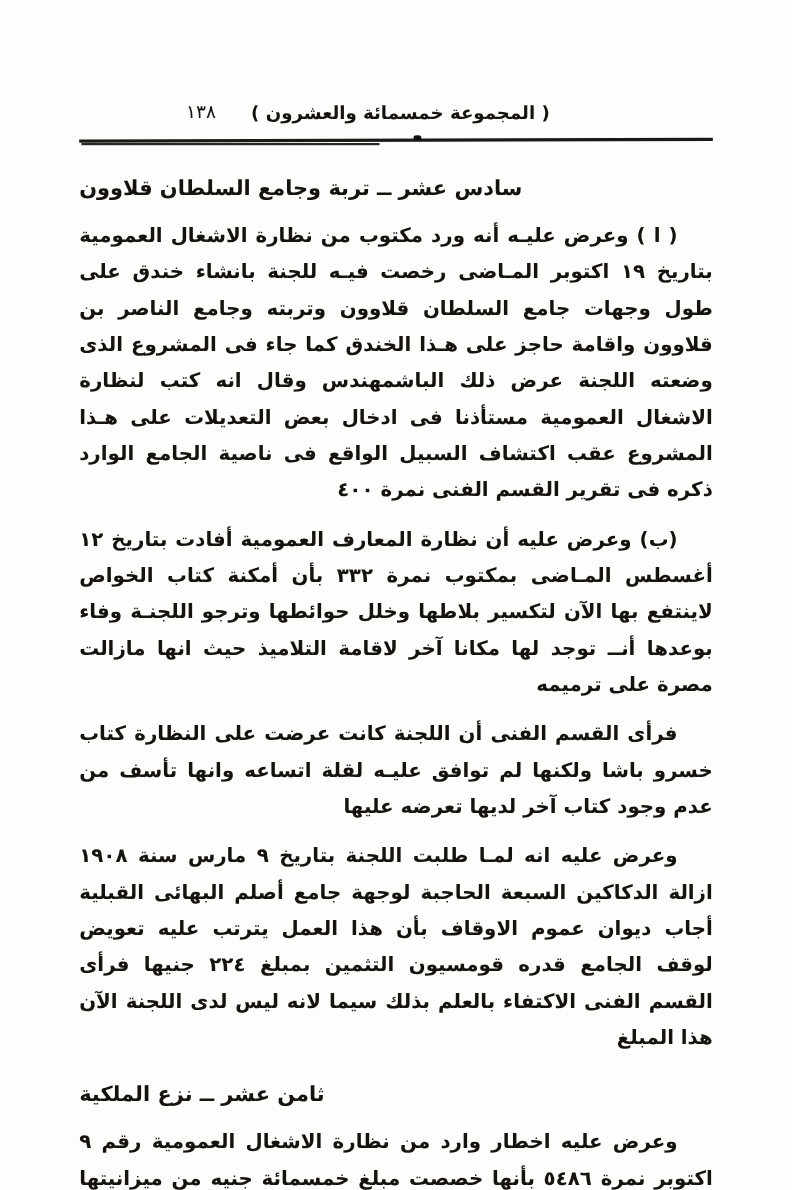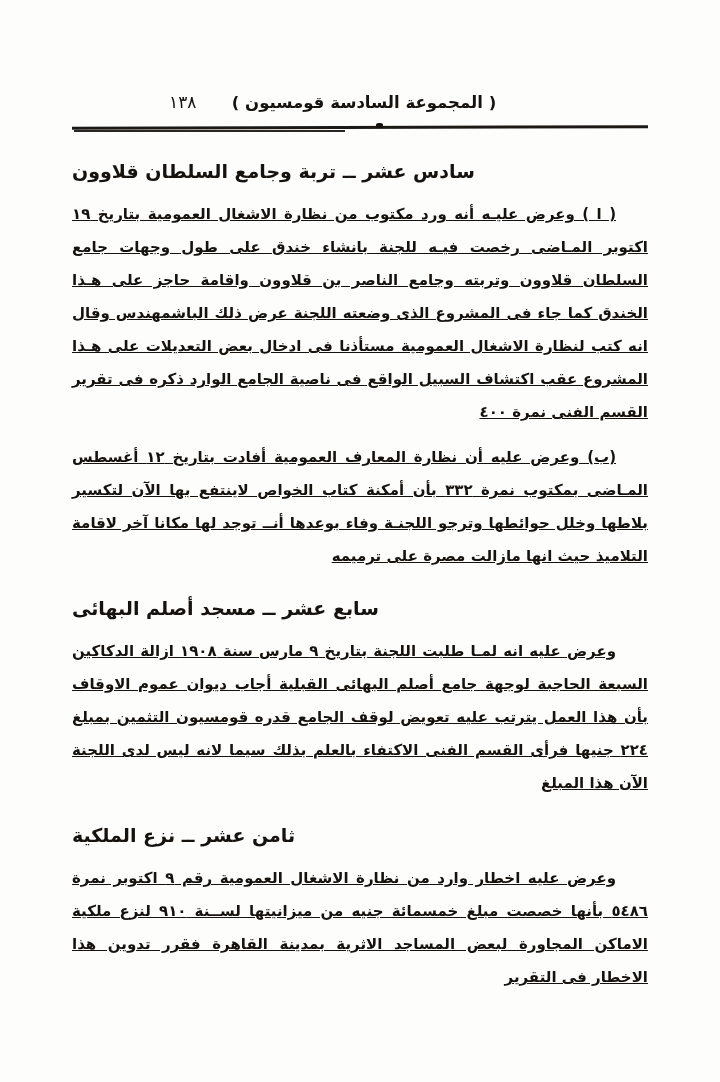--- a/index.html
+++ b/index.html
@@ -53,52 +53,51 @@
   }
   h2.sec{
     margin:20px 0 0 0;
     text-align:left;
     font-size:19px;
     font-weight:bold;
     line-height:30px;
   }
   p.body{
     margin:12px 0 0 0;
-    font-size:15px;
+    font-size:18px;
     font-weight:bold;
     line-height:33px;
     text-align:justify;
     text-indent:32px;
-    text-decoration:underline;
   }
 </style>
 </head>
 <body>
 
 <div class="page">
 
   <div class="hdr">
-    <div class="hdr-title">( المجموعة السادسة قومسيون )</div>
+    <div class="hdr-title">( المجموعة خمسمائة والعشرون )</div>
     <div class="hdr-num">١٣٨</div>
   </div>
 
   <div class="rule">
     <span class="main"></span>
     <span class="sub"></span>
     <span class="blob"></span>
   </div>
 
   <section>
     <h2 class="sec">سادس عشر ــ تربة وجامع السلطان قلاوون</h2>
     <p class="body">( ا )   وعرض عليـه أنه ورد مكتوب من نظارة الاشغال العمومية بتاريخ ١٩ اكتوبر المـاضى رخصت فيـه للجنة بانشاء خندق على طول وجهات جامع السلطان قلاوون وتربته وجامع الناصر بن قلاوون واقامة حاجز على هـذا الخندق كما جاء فى المشروع الذى وضعته اللجنة عرض ذلك الباشمهندس وقال انه كتب لنظارة الاشغال العمومية مستأذنا فى ادخال بعض التعديلات على هـذا المشروع عقب اكتشاف السبيل الواقع فى ناصية الجامع الوارد ذكره فى تقرير القسم الفنى نمرة ٤٠٠</p>
     <p class="body">(ب)   وعرض عليه أن نظارة المعارف العمومية أفادت بتاريخ ١٢ أغسطس المـاضى بمكتوب نمرة ٣٣٢ بأن أمكنة كتاب الخواص لاينتفع بها الآن لتكسير بلاطها وخلل حوائطها وترجو اللجنـة وفاء بوعدها أنــ توجد لها مكانا آخر لاقامة التلاميذ حيث انها مازالت مصرة على ترميمه</p>
+    <p class="body">فرأى القسم الفنى أن اللجنة كانت عرضت على النظارة كتاب خسرو باشا ولكنها لم توافق عليـه لقلة اتساعه وانها تأسف من عدم وجود كتاب آخر لديها تعرضه عليها</p>
   </section>
 
   <section>
-    <h2 class="sec">سابع عشر ــ مسجد أصلم البهائى</h2>
     <p class="body">وعرض عليه انه لمـا طلبت اللجنة بتاريخ ٩ مارس سنة ١٩٠٨ ازالة الدكاكين السبعة الحاجبة لوجهة جامع أصلم البهائى القبلية أجاب ديوان عموم الاوقاف بأن هذا العمل يترتب عليه تعويض لوقف الجامع قدره قومسيون التثمين بمبلغ ٢٢٤ جنيها فرأى القسم الفنى الاكتفاء بالعلم بذلك سيما لانه ليس لدى اللجنة الآن هذا المبلغ</p>
   </section>
 
   <section>
     <h2 class="sec">ثامن عشر ــ نزع الملكية</h2>
     <p class="body">وعرض عليه اخطار وارد من نظارة الاشغال العمومية رقم ٩ اكتوبر نمرة ٥٤٨٦ بأنها خصصت مبلغ خمسمائة جنيه من ميزانيتها لســنة ٩١٠ لنزع ملكية الاماكن المجاورة لبعض المساجد الاثرية بمدينة القاهرة فقرر تدوين هذا الاخطار فى التقرير</p>
   </section>
 
 </div>
 

